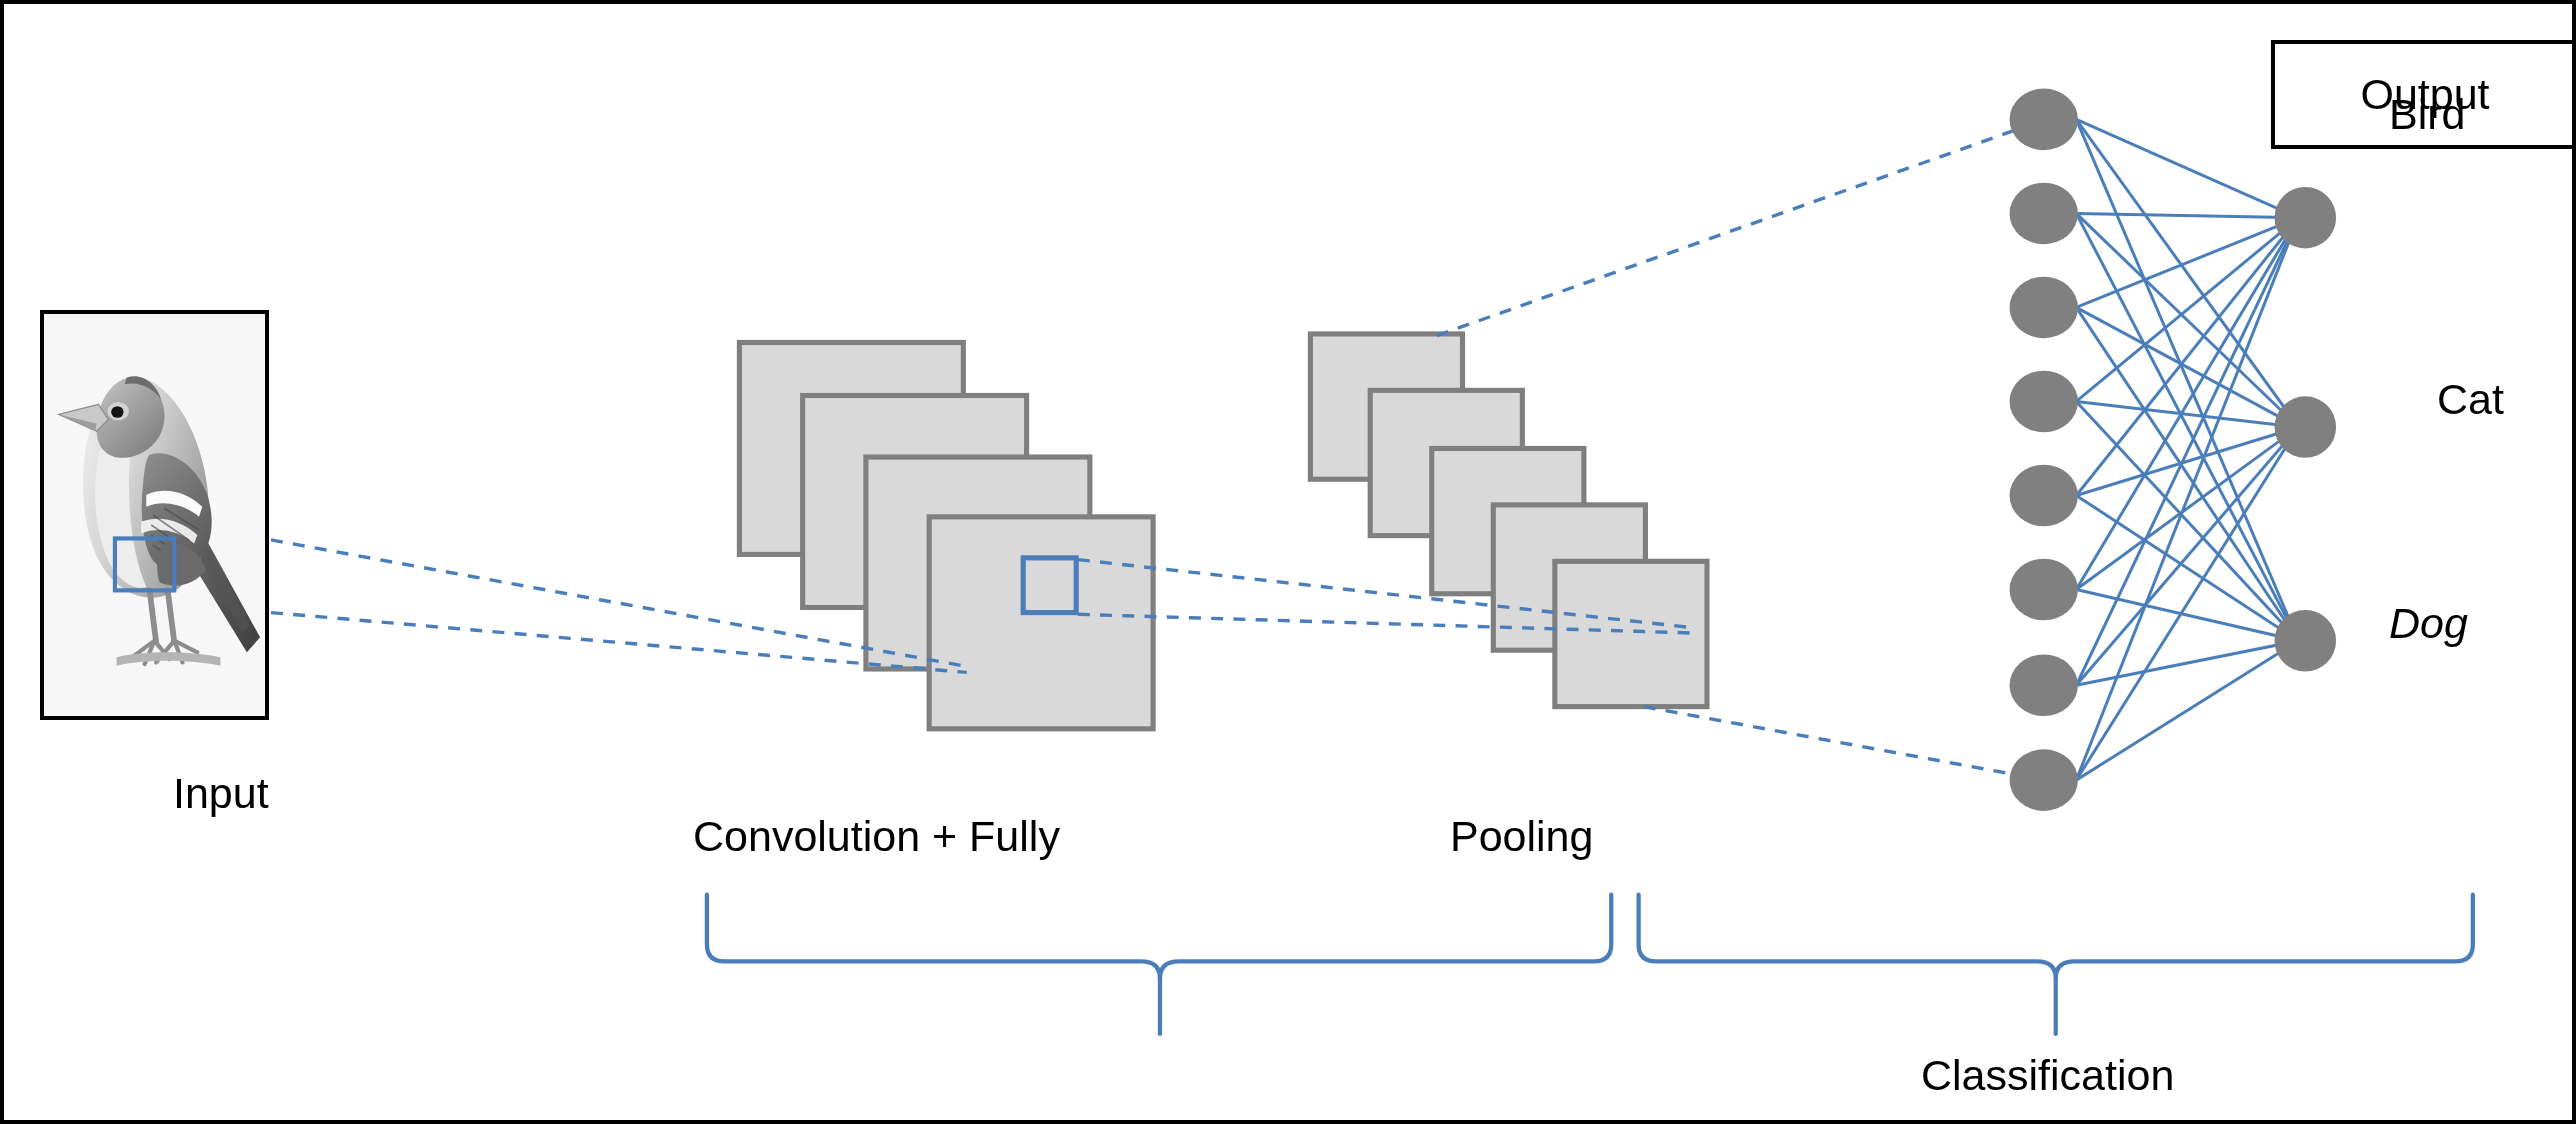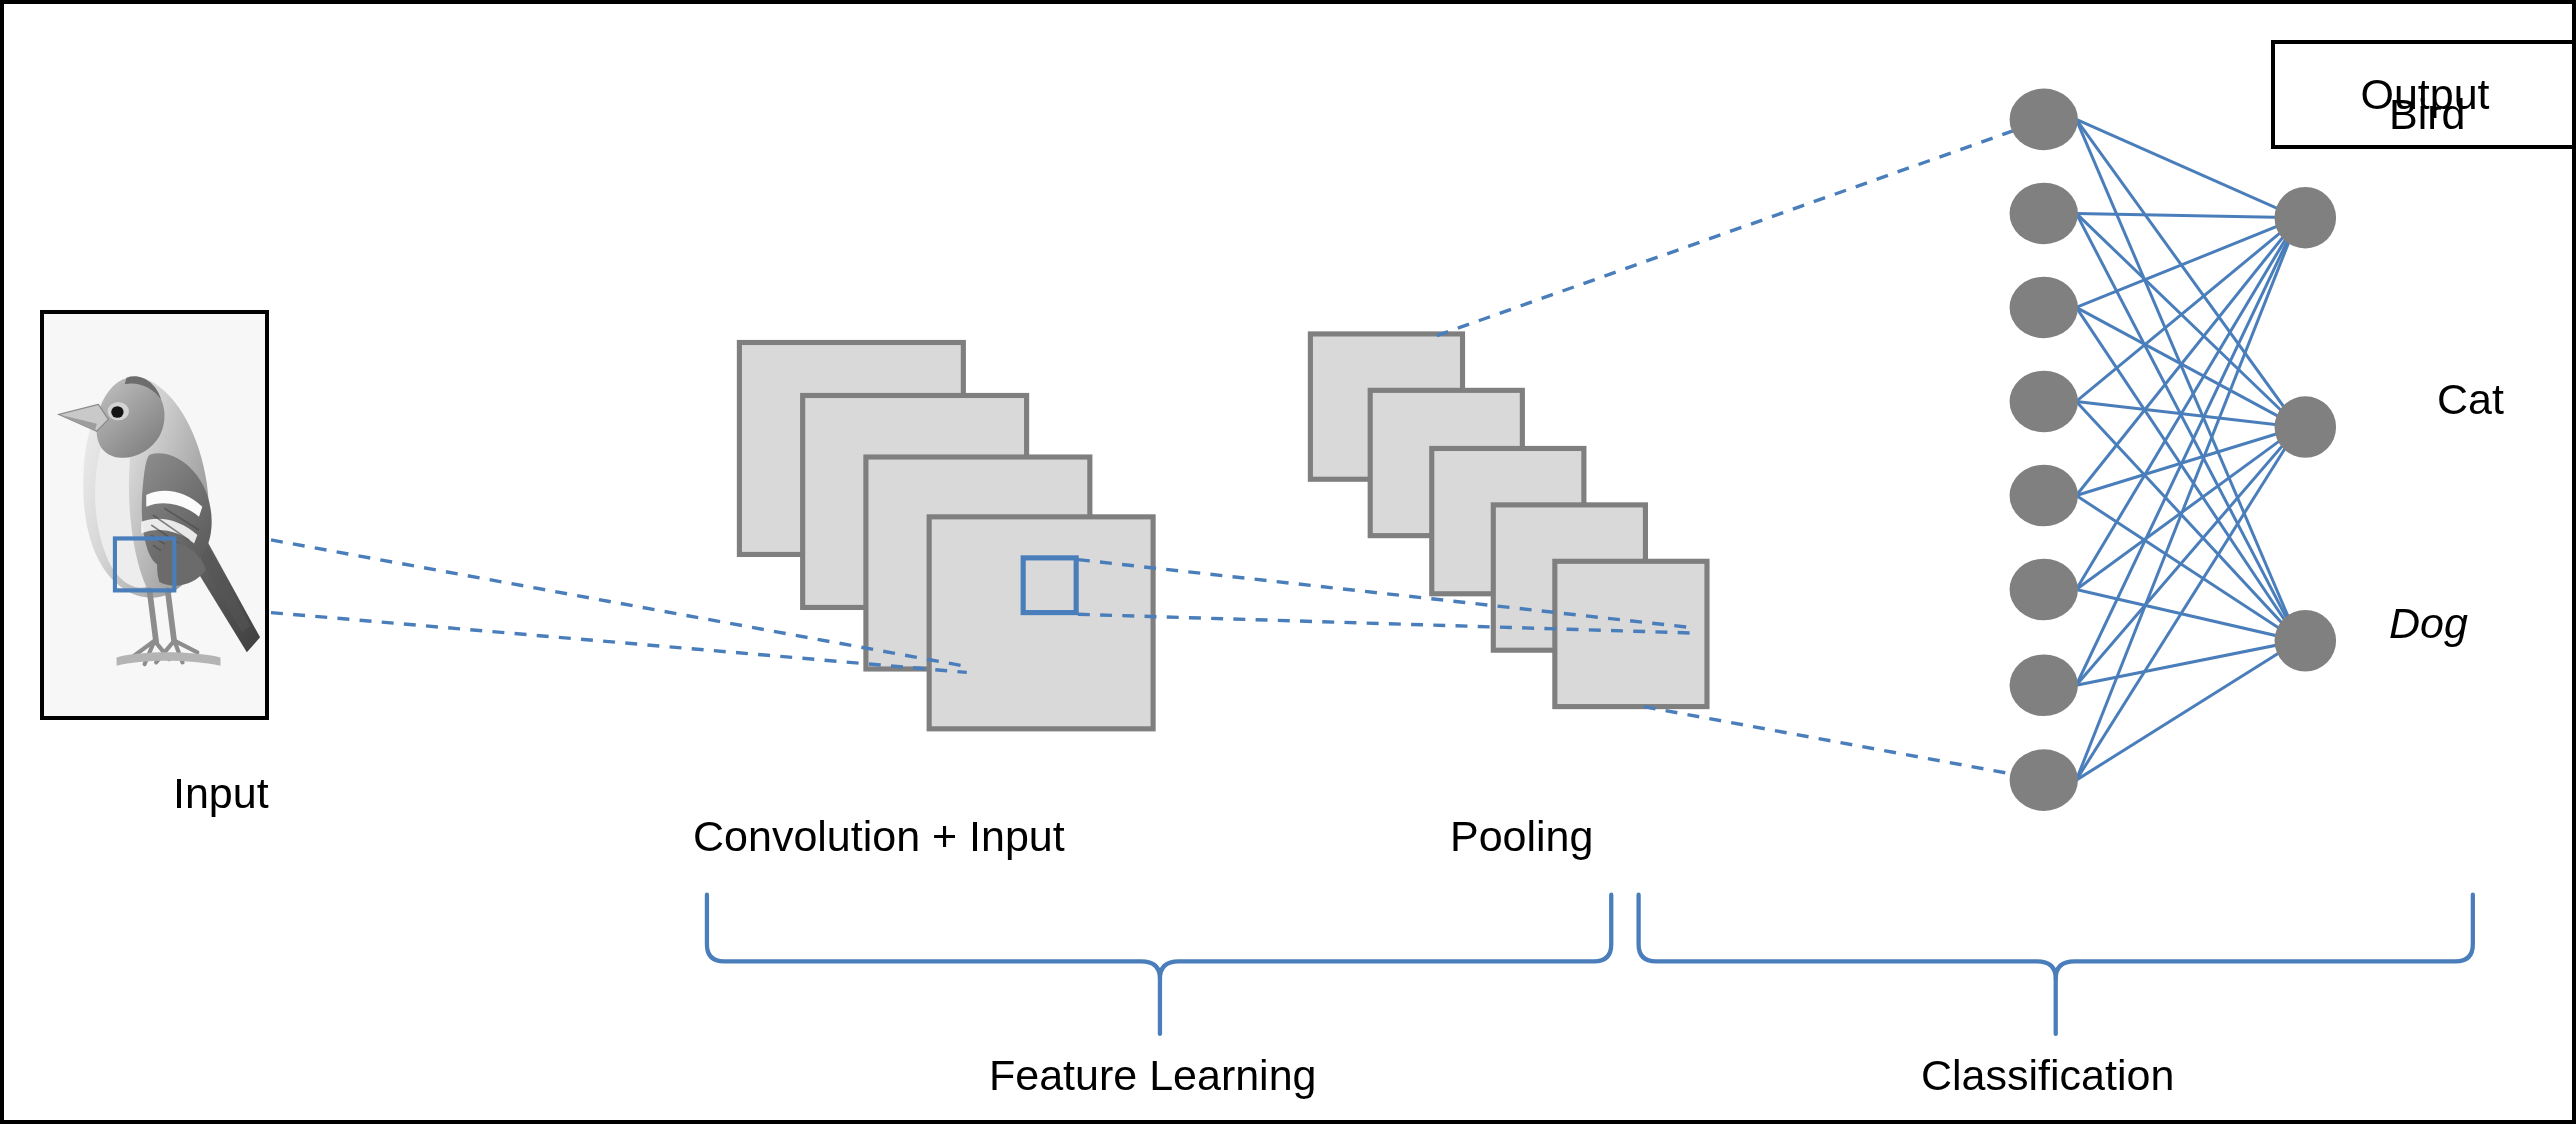--- a/index.html
+++ b/index.html
@@ -246,33 +246,32 @@
                Q2400 1120 2422 1120
                L2868 1120
                Q2888 1120 2888 1100
                L2888 1042"></path>
       <path class="brace" d="M2400 1140 L2400 1205"></path>
     </g>
   </svg>
 
   <div class="lbl lbl-lg" style="left:169px; top:768px;">Input</div>
 
-  <div class="lbl lbl-lg" style="left:689px; top:811px;">Convolution  + Input</div>
+  <div class="lbl lbl-lg" style="left:689px; top:811px;">Convolution  + Fully</div>
 
   <div class="lbl lbl-lg" style="left:1446px; top:811px;">Pooling</div>
 
 
   <div class="outbox" style="left:2267px; top:36px; width:308px; height:109px;">
     <span class="lbl lbl-lg" style="position:static;">Output</span>
   </div>
 
   <div class="lbl lbl-lg" style="left:2385px; top:89px;">Bird</div>
 
   <div class="lbl lbl-lg" style="left:2385px; top:374px;margin-left:48px;">Cat</div>
 
   <div class="lbl lbl-lg" style="left:2385px; top:598px;font-style:italic;">Dog</div>
 
-  <div class="lbl lbl-lg" style="left:985px; top:1050px;">Feature Learning</div>
 
   <div class="lbl lbl-lg" style="left:1917px; top:1050px;">Classification</div>
 
 </div>
 
 
 </body></html>

